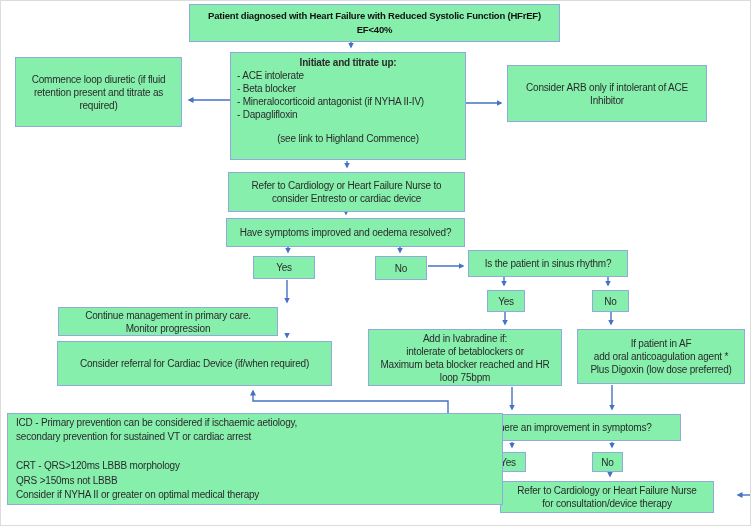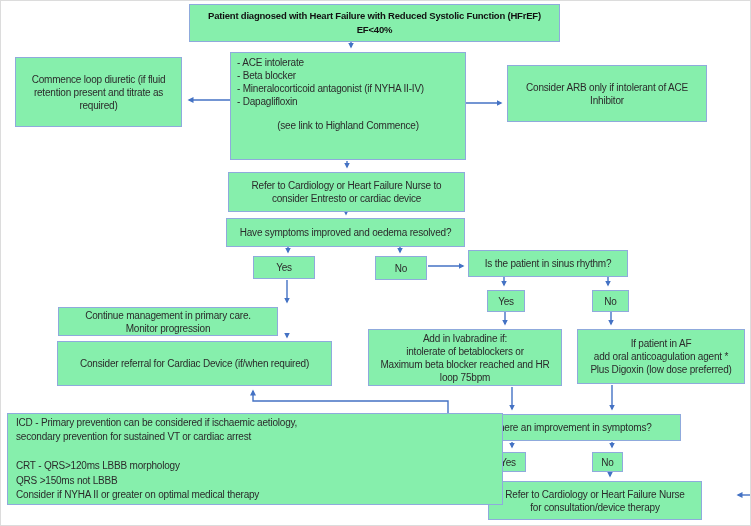--- a/index.html
+++ b/index.html
@@ -61,20 +61,21 @@
       <line x1="750" y1="495" x2="738" y2="495" marker-end="url(#ah)"></line>
     </g>
   </svg>
 
   <div class="box" id="title-box" style="left:189px;top:4px;width:371px;height:38px;">
     <div class="ln nowrap">Patient diagnosed with Heart Failure with Reduced Systolic Function (HFrEF)</div>
     <div class="ln nowrap">EF&lt;40%</div>
   </div>
 
   <div class="box" id="initiate-box" style="left:230px;top:52px;width:236px;height:108px;justify-content:flex-start;">
+    <div class="ln bold">Initiate and titrate up:</div>
     <div class="items">
       <div class="ln">- ACE intolerate</div>
       <div class="ln">- Beta blocker</div>
       <div class="ln">- Mineralocorticoid antagonist (if NYHA II-IV)</div>
       <div class="ln">- Dapaglifloxin</div>
     </div>
     <div class="ln footer">(see link to Highland Commence)</div>
   </div>
 
   <div class="box" style="left:15px;top:57px;width:167px;height:70px;">
@@ -140,21 +141,21 @@
   </div>
 
   <div class="box" style="left:490px;top:452px;width:36px;height:20px;">
     <div>Yes</div>
   </div>
 
   <div class="box" style="left:592px;top:452px;width:31px;height:20px;">
     <div>No</div>
   </div>
 
-  <div class="box" style="left:488px;top:481px;width:214px;height:39px;">
+  <div class="box" style="left:500px;top:481px;width:214px;height:32px;">
     <div class="ln nowrap">Refer to Cardiology or Heart Failure Nurse</div>
     <div class="ln nowrap">for consultation/device therapy</div>
   </div>
 
   <div class="box left" id="icd-box" style="left:7px;top:413px;width:496px;height:92px;">
     <div class="ln">ICD - Primary prevention can be considered if ischaemic aetiology,</div>
     <div class="ln"> secondary prevention for sustained VT or cardiac arrest</div>
     <div class="ln"></div>
     <div class="ln">CRT - QRS&gt;120ms LBBB morphology</div>
     <div class="ln">QRS &gt;150ms not LBBB</div>

